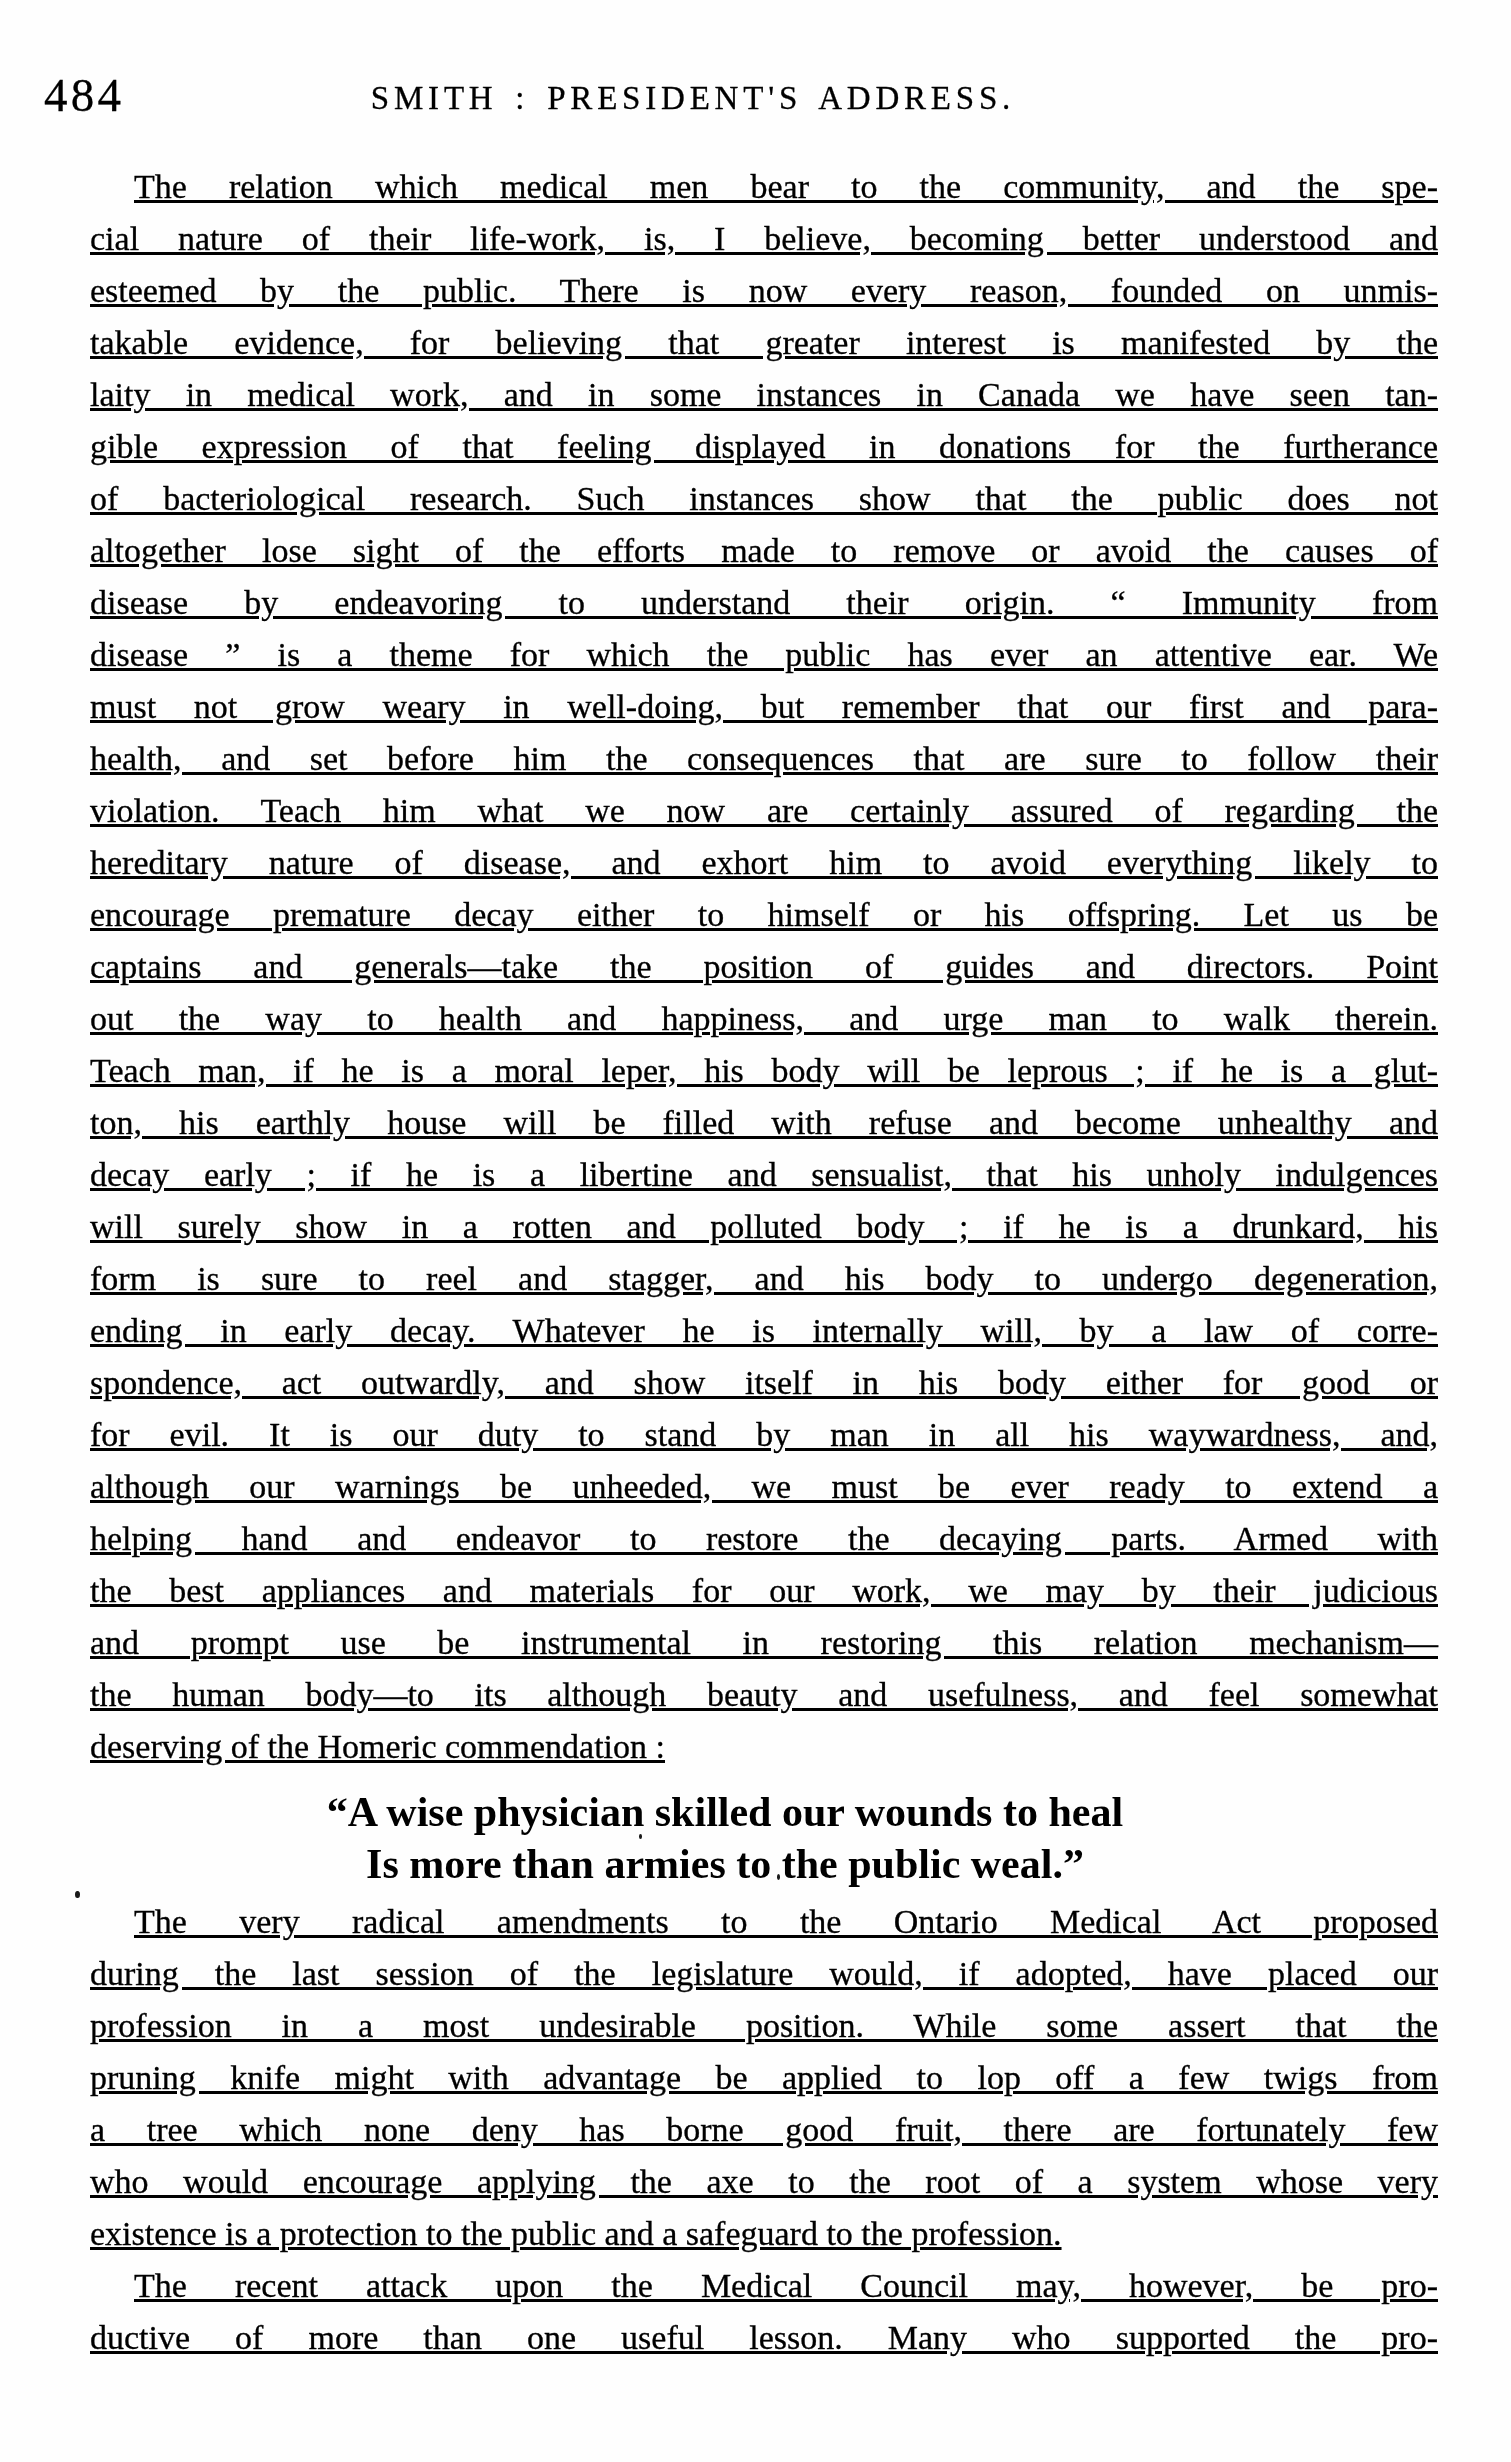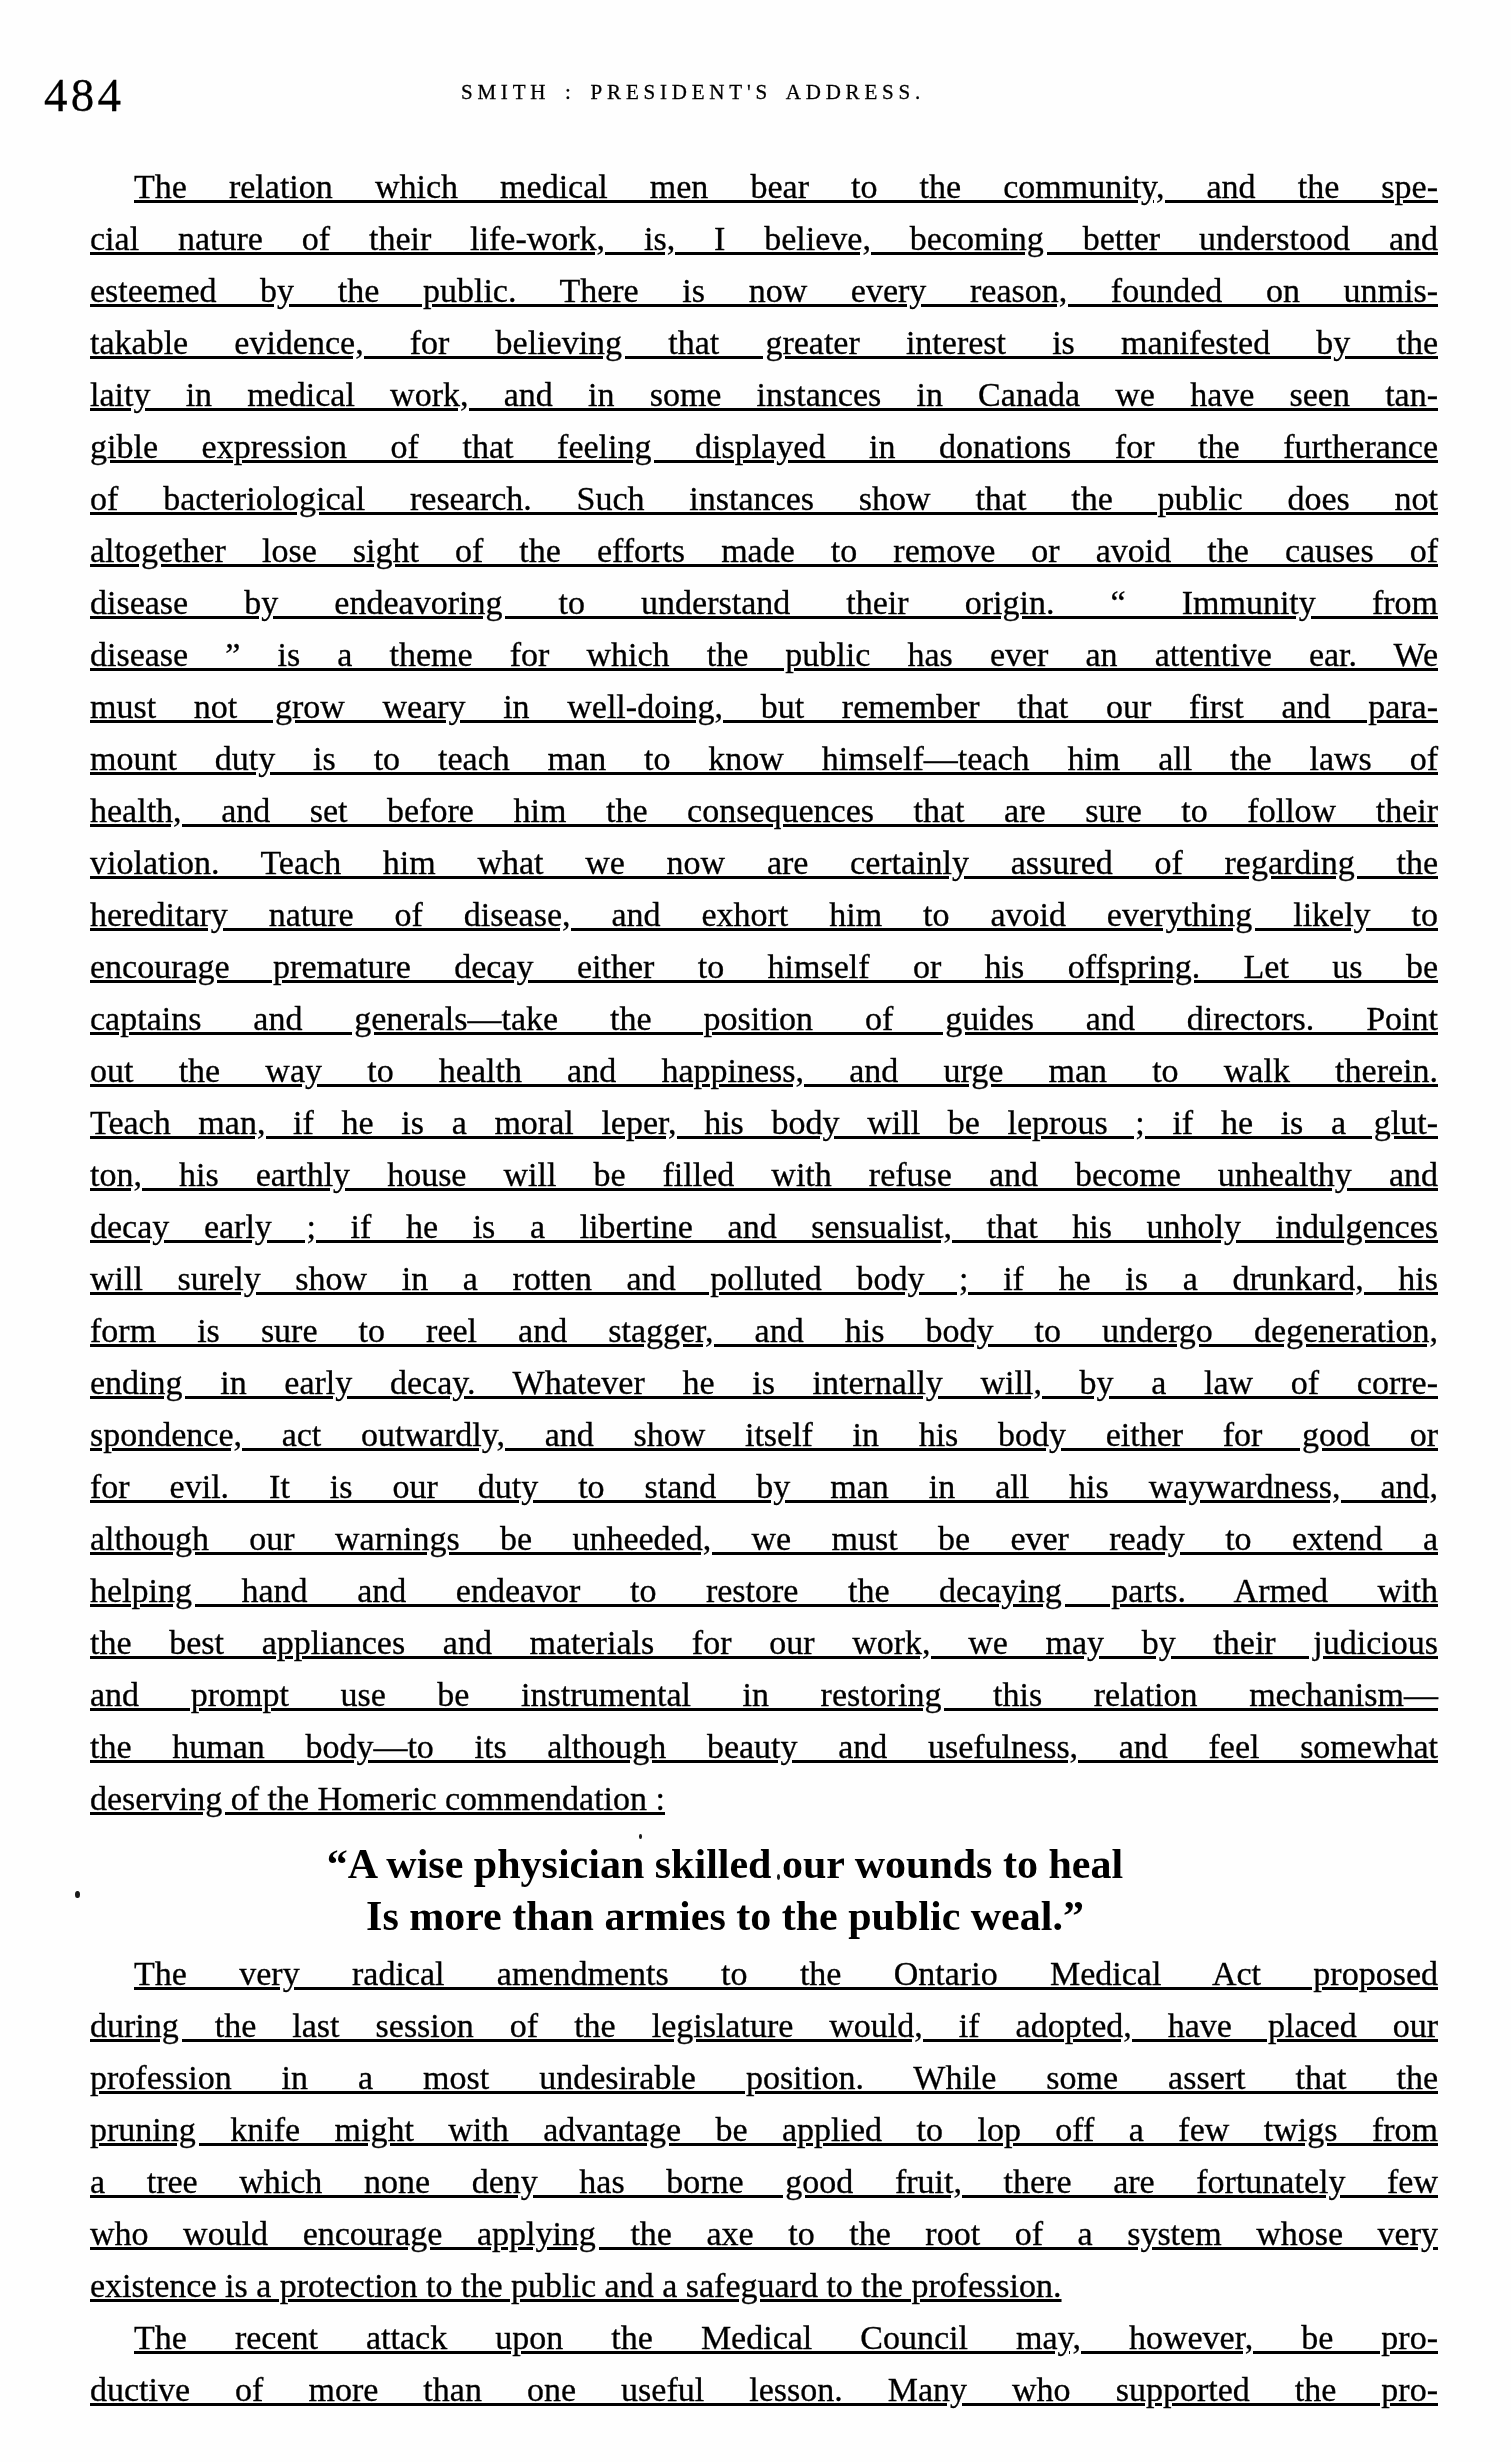--- a/index.html
+++ b/index.html
@@ -20,21 +20,21 @@
     position: absolute;
     left: 44px; top: 68px;
     font-size: 47px;
     letter-spacing: 3.2px;
   }
   .runhead {
     position: absolute;
     left: 90px; top: 80px;
     width: 1206px;
     text-align: center;
-    font-size: 21px;
+    font-size: 33px;
     letter-spacing: 4.8px;
     word-spacing: 4.8px;
     white-space: nowrap;
   }
   .textblock {
     position: absolute;
     left: 90px; top: 161px;
     width: 1348px;
     font-size: 34px;
     line-height: 52px;
@@ -79,21 +79,20 @@
       <div class="tline">cial nature of their life-work, is, I believe, becoming better understood and</div>
       <div class="tline">esteemed by the public.  There is now every reason, founded on unmis-</div>
       <div class="tline">takable evidence, for believing that greater interest is manifested by the</div>
       <div class="tline">laity in medical work, and in some instances in Canada we have seen tan-</div>
       <div class="tline">gible expression of that feeling displayed in donations for the furtherance</div>
       <div class="tline">of bacteriological research.  Such instances show that the public does not</div>
       <div class="tline">altogether lose sight of the efforts made to remove or avoid the causes of</div>
       <div class="tline">disease by endeavoring to understand their origin.  “ Immunity from</div>
       <div class="tline">disease ” is a theme for which the public has ever an attentive ear.  We</div>
       <div class="tline">must not grow weary in well-doing, but remember that our first and para-</div>
-      <div class="tline">mount duty is to teach man to know himself—teach him all the laws of</div>
       <div class="tline">health, and set before him the consequences that are sure to follow their</div>
       <div class="tline">violation.  Teach him what we now are certainly assured of regarding the</div>
       <div class="tline">hereditary nature of disease, and exhort him to avoid everything likely to</div>
       <div class="tline">encourage premature decay either to himself or his offspring.  Let us be</div>
       <div class="tline">captains and generals—take the position of guides and directors.  Point</div>
       <div class="tline">out the way to health and happiness, and urge man to walk therein.</div>
       <div class="tline">Teach man, if he is a moral leper, his body will be leprous ; if he is a glut-</div>
       <div class="tline">ton, his earthly house will be filled with refuse and become unhealthy and</div>
       <div class="tline">decay early ; if he is a libertine and sensualist, that his unholy indulgences</div>
       <div class="tline">will surely show in a rotten and polluted body ; if he is a drunkard, his</div>

